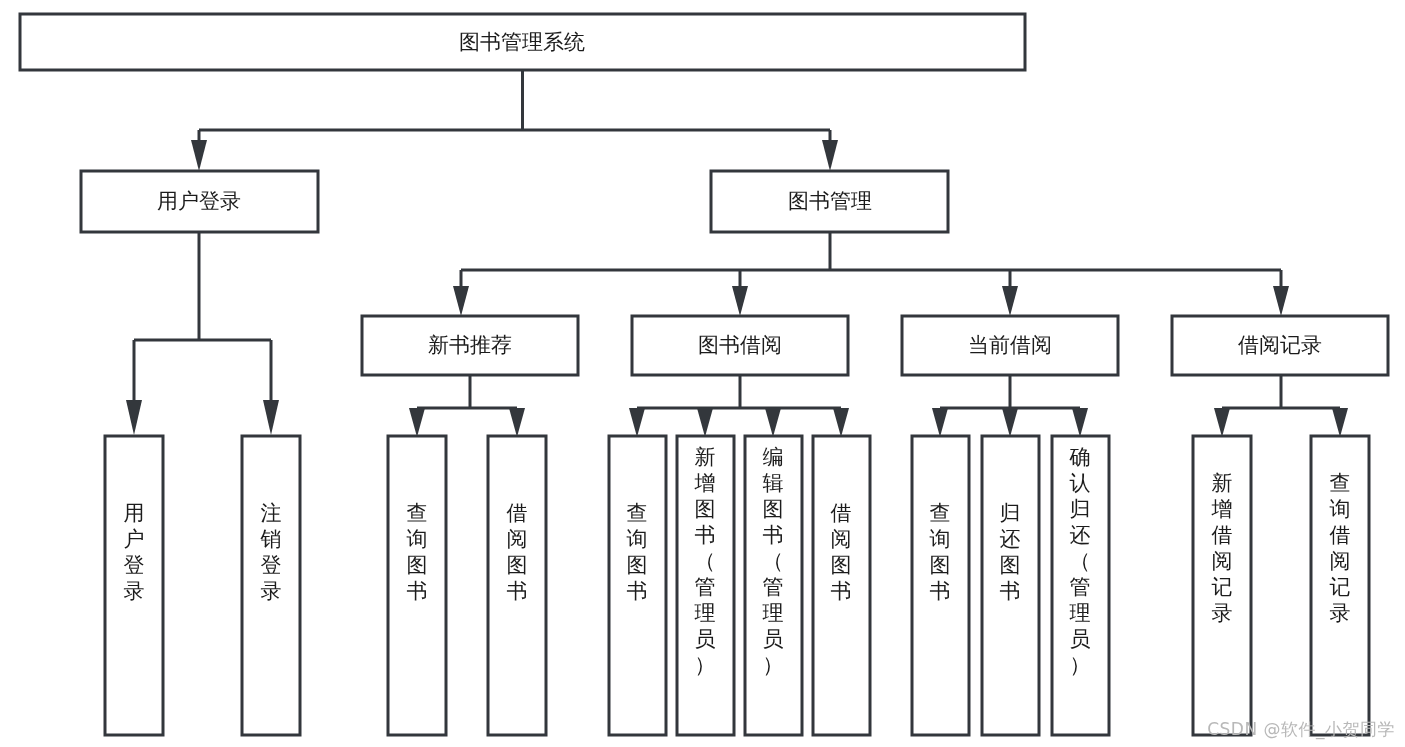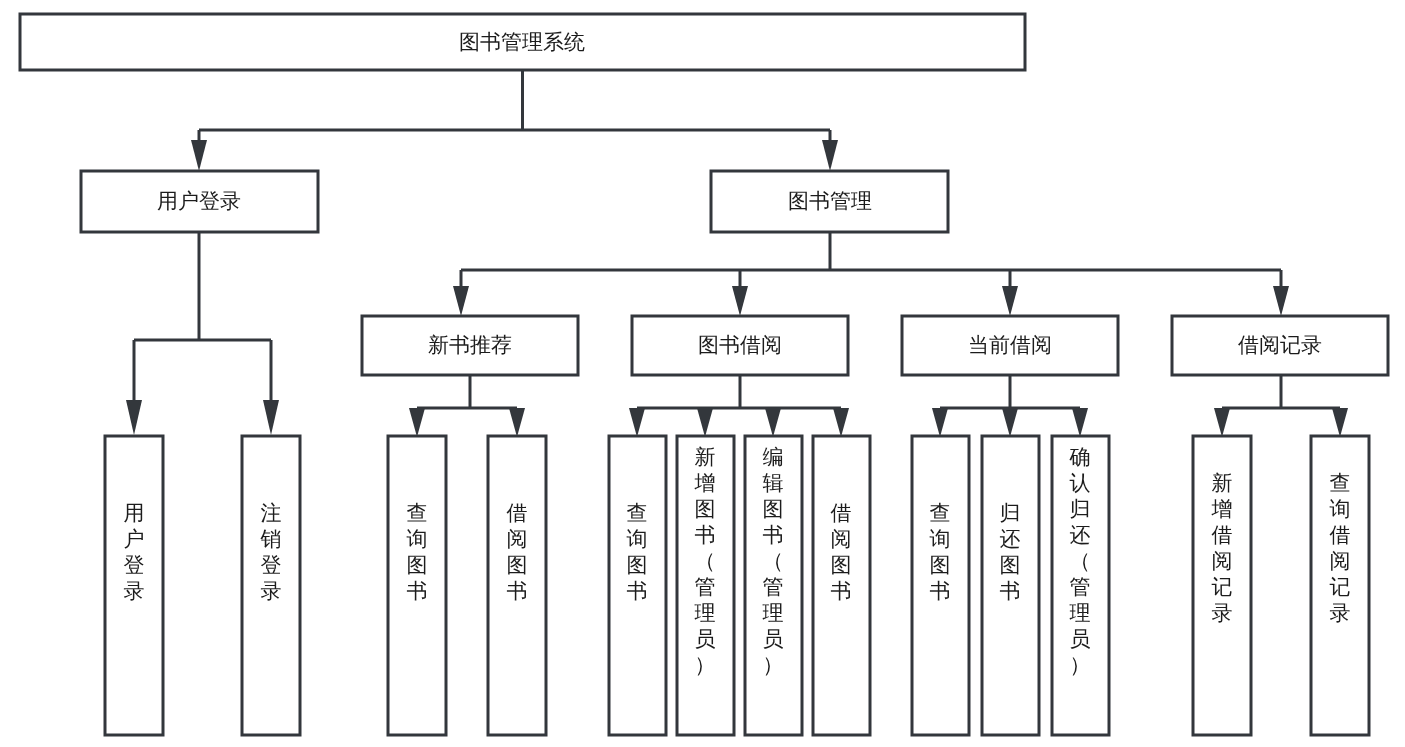--- a/index.html
+++ b/index.html
@@ -246,14 +246,15 @@
       <text class="node-label-v" x="1222" y="490"><tspan x="1222" dy="0">新</tspan><tspan x="1222" dy="26">增</tspan><tspan x="1222" dy="26">借</tspan><tspan x="1222" dy="26">阅</tspan><tspan x="1222" dy="26">记</tspan><tspan x="1222" dy="26">录</tspan></text>
     </g>
 
     <g>
       <rect class="node-box" x="1311" y="436" width="58" height="299"></rect>
       <text class="node-label-v" x="1340" y="490"><tspan x="1340" dy="0">查</tspan><tspan x="1340" dy="26">询</tspan><tspan x="1340" dy="26">借</tspan><tspan x="1340" dy="26">阅</tspan><tspan x="1340" dy="26">记</tspan><tspan x="1340" dy="26">录</tspan></text>
     </g>
 
   </svg>
 
+  <div class="watermark">CSDN @软件_小贺同学</div>
 
 </div>
 
 </body></html>

